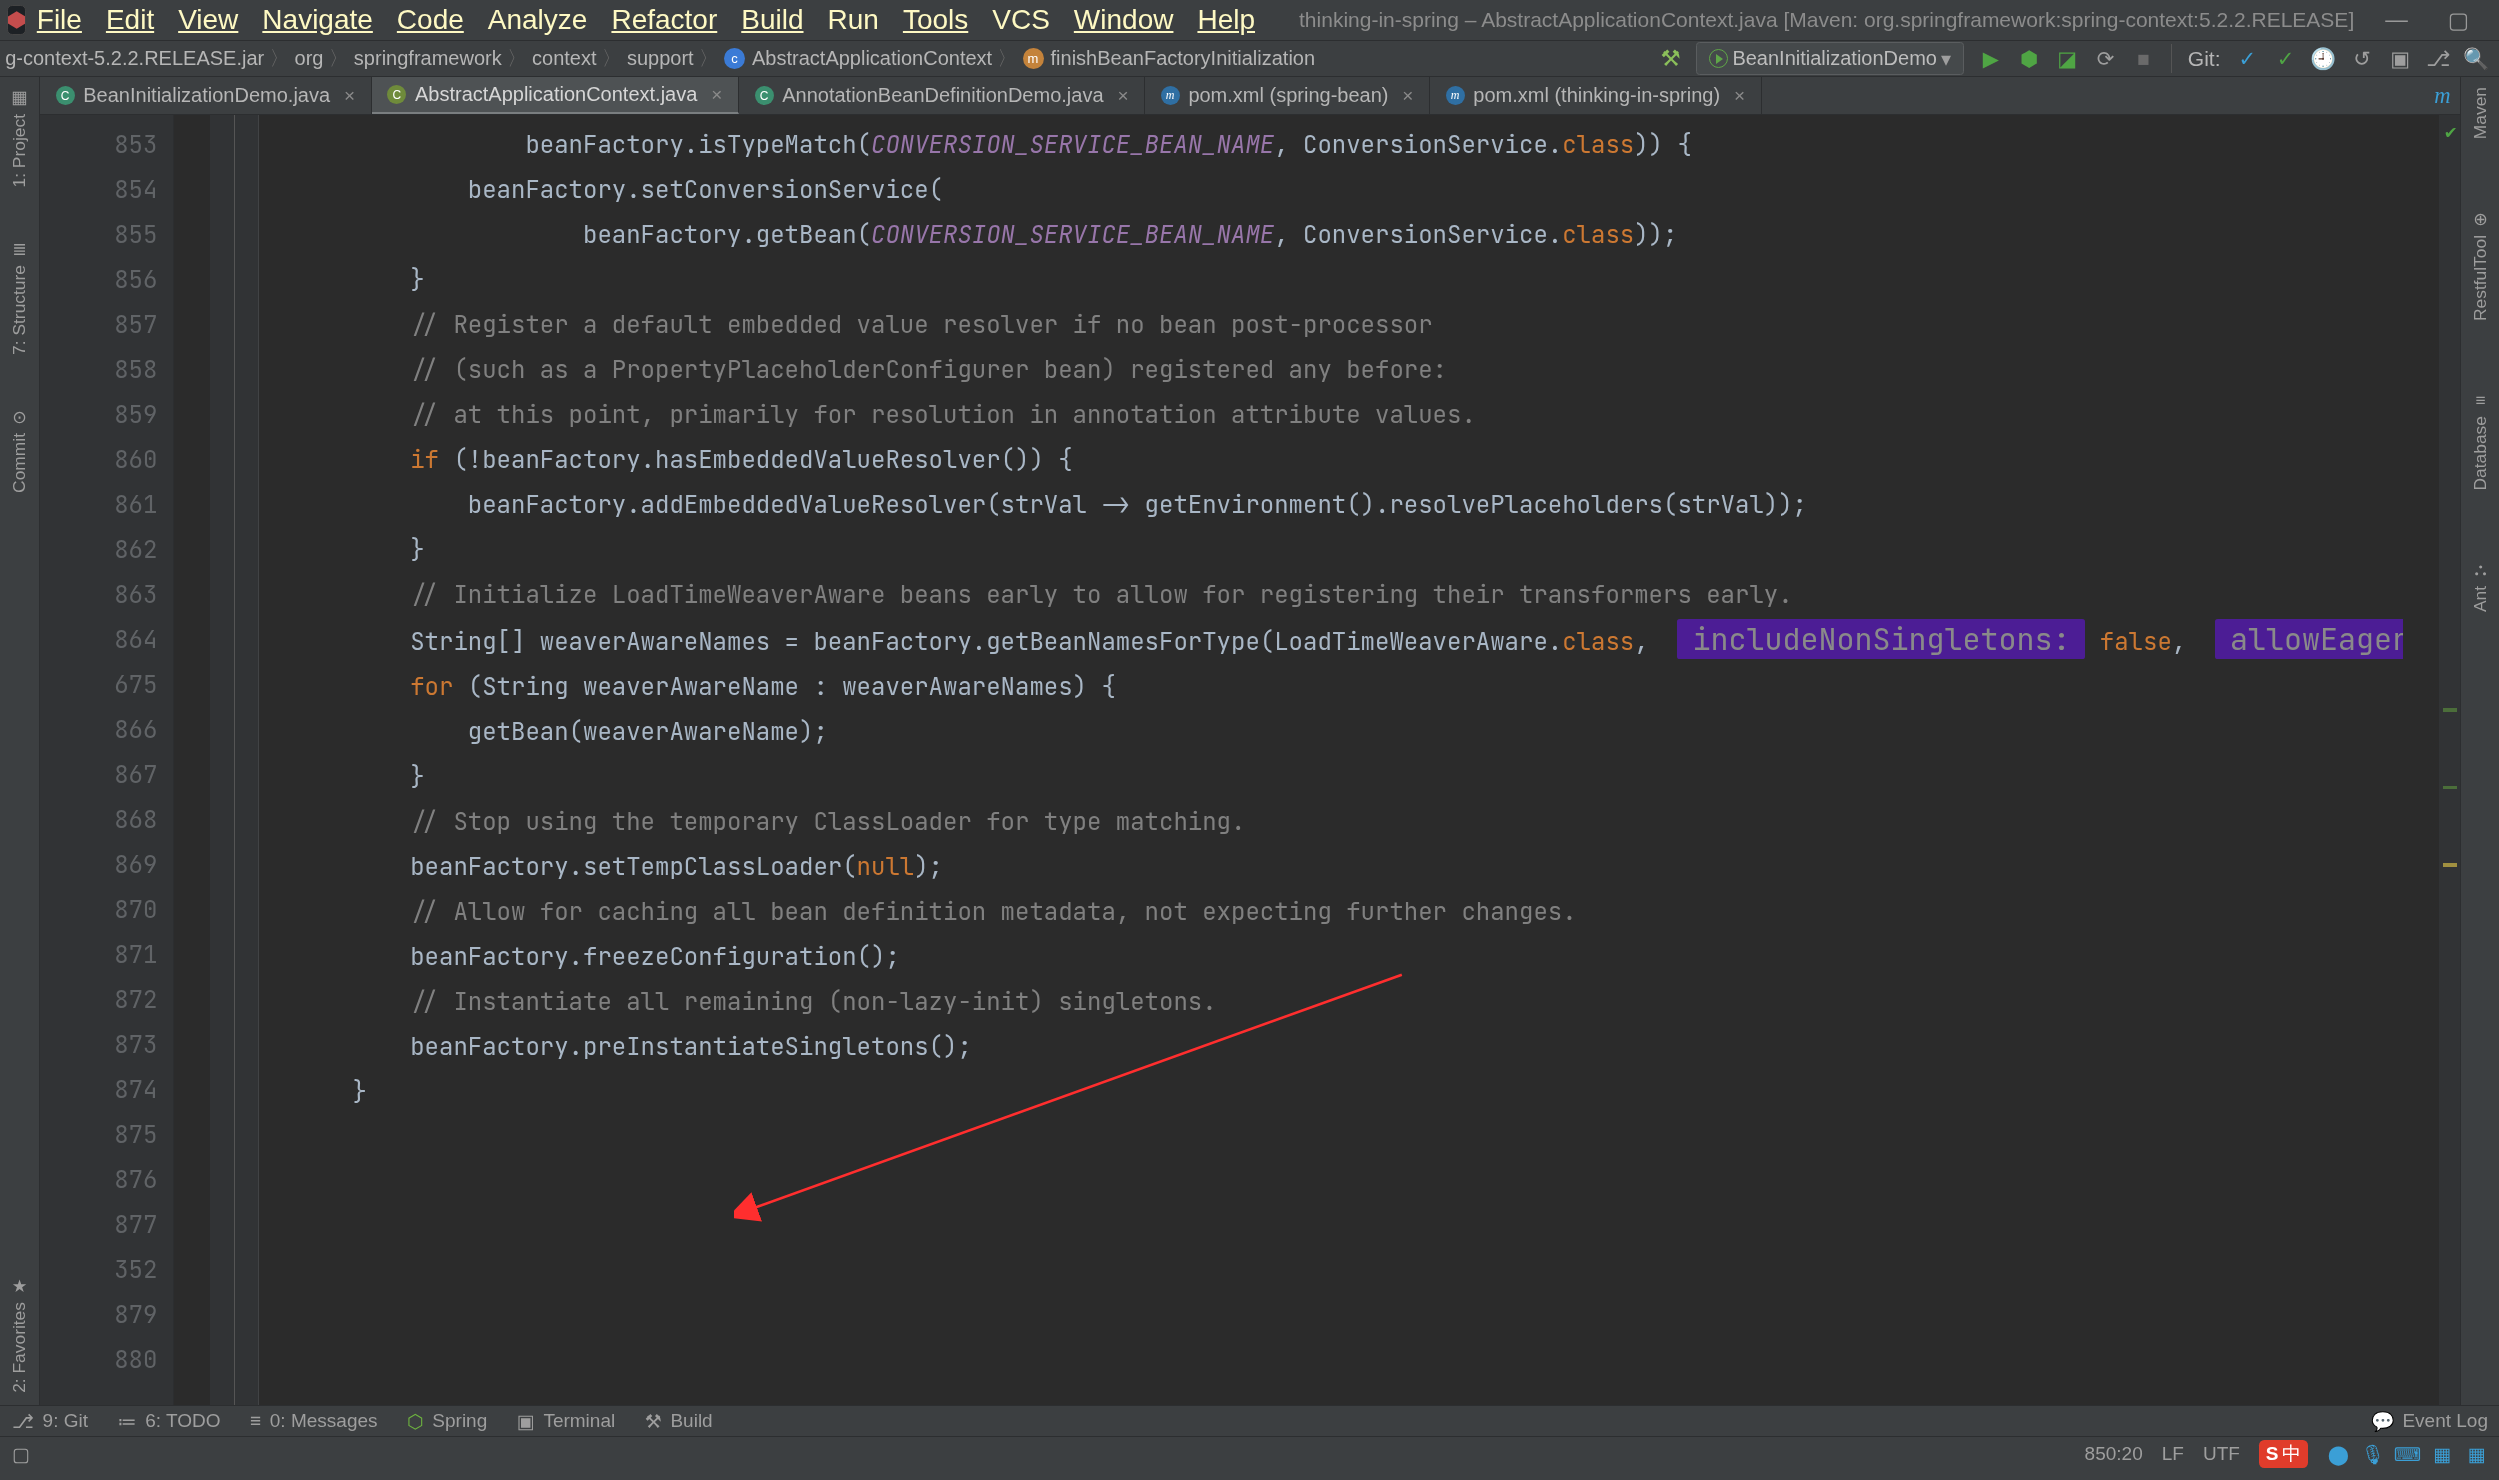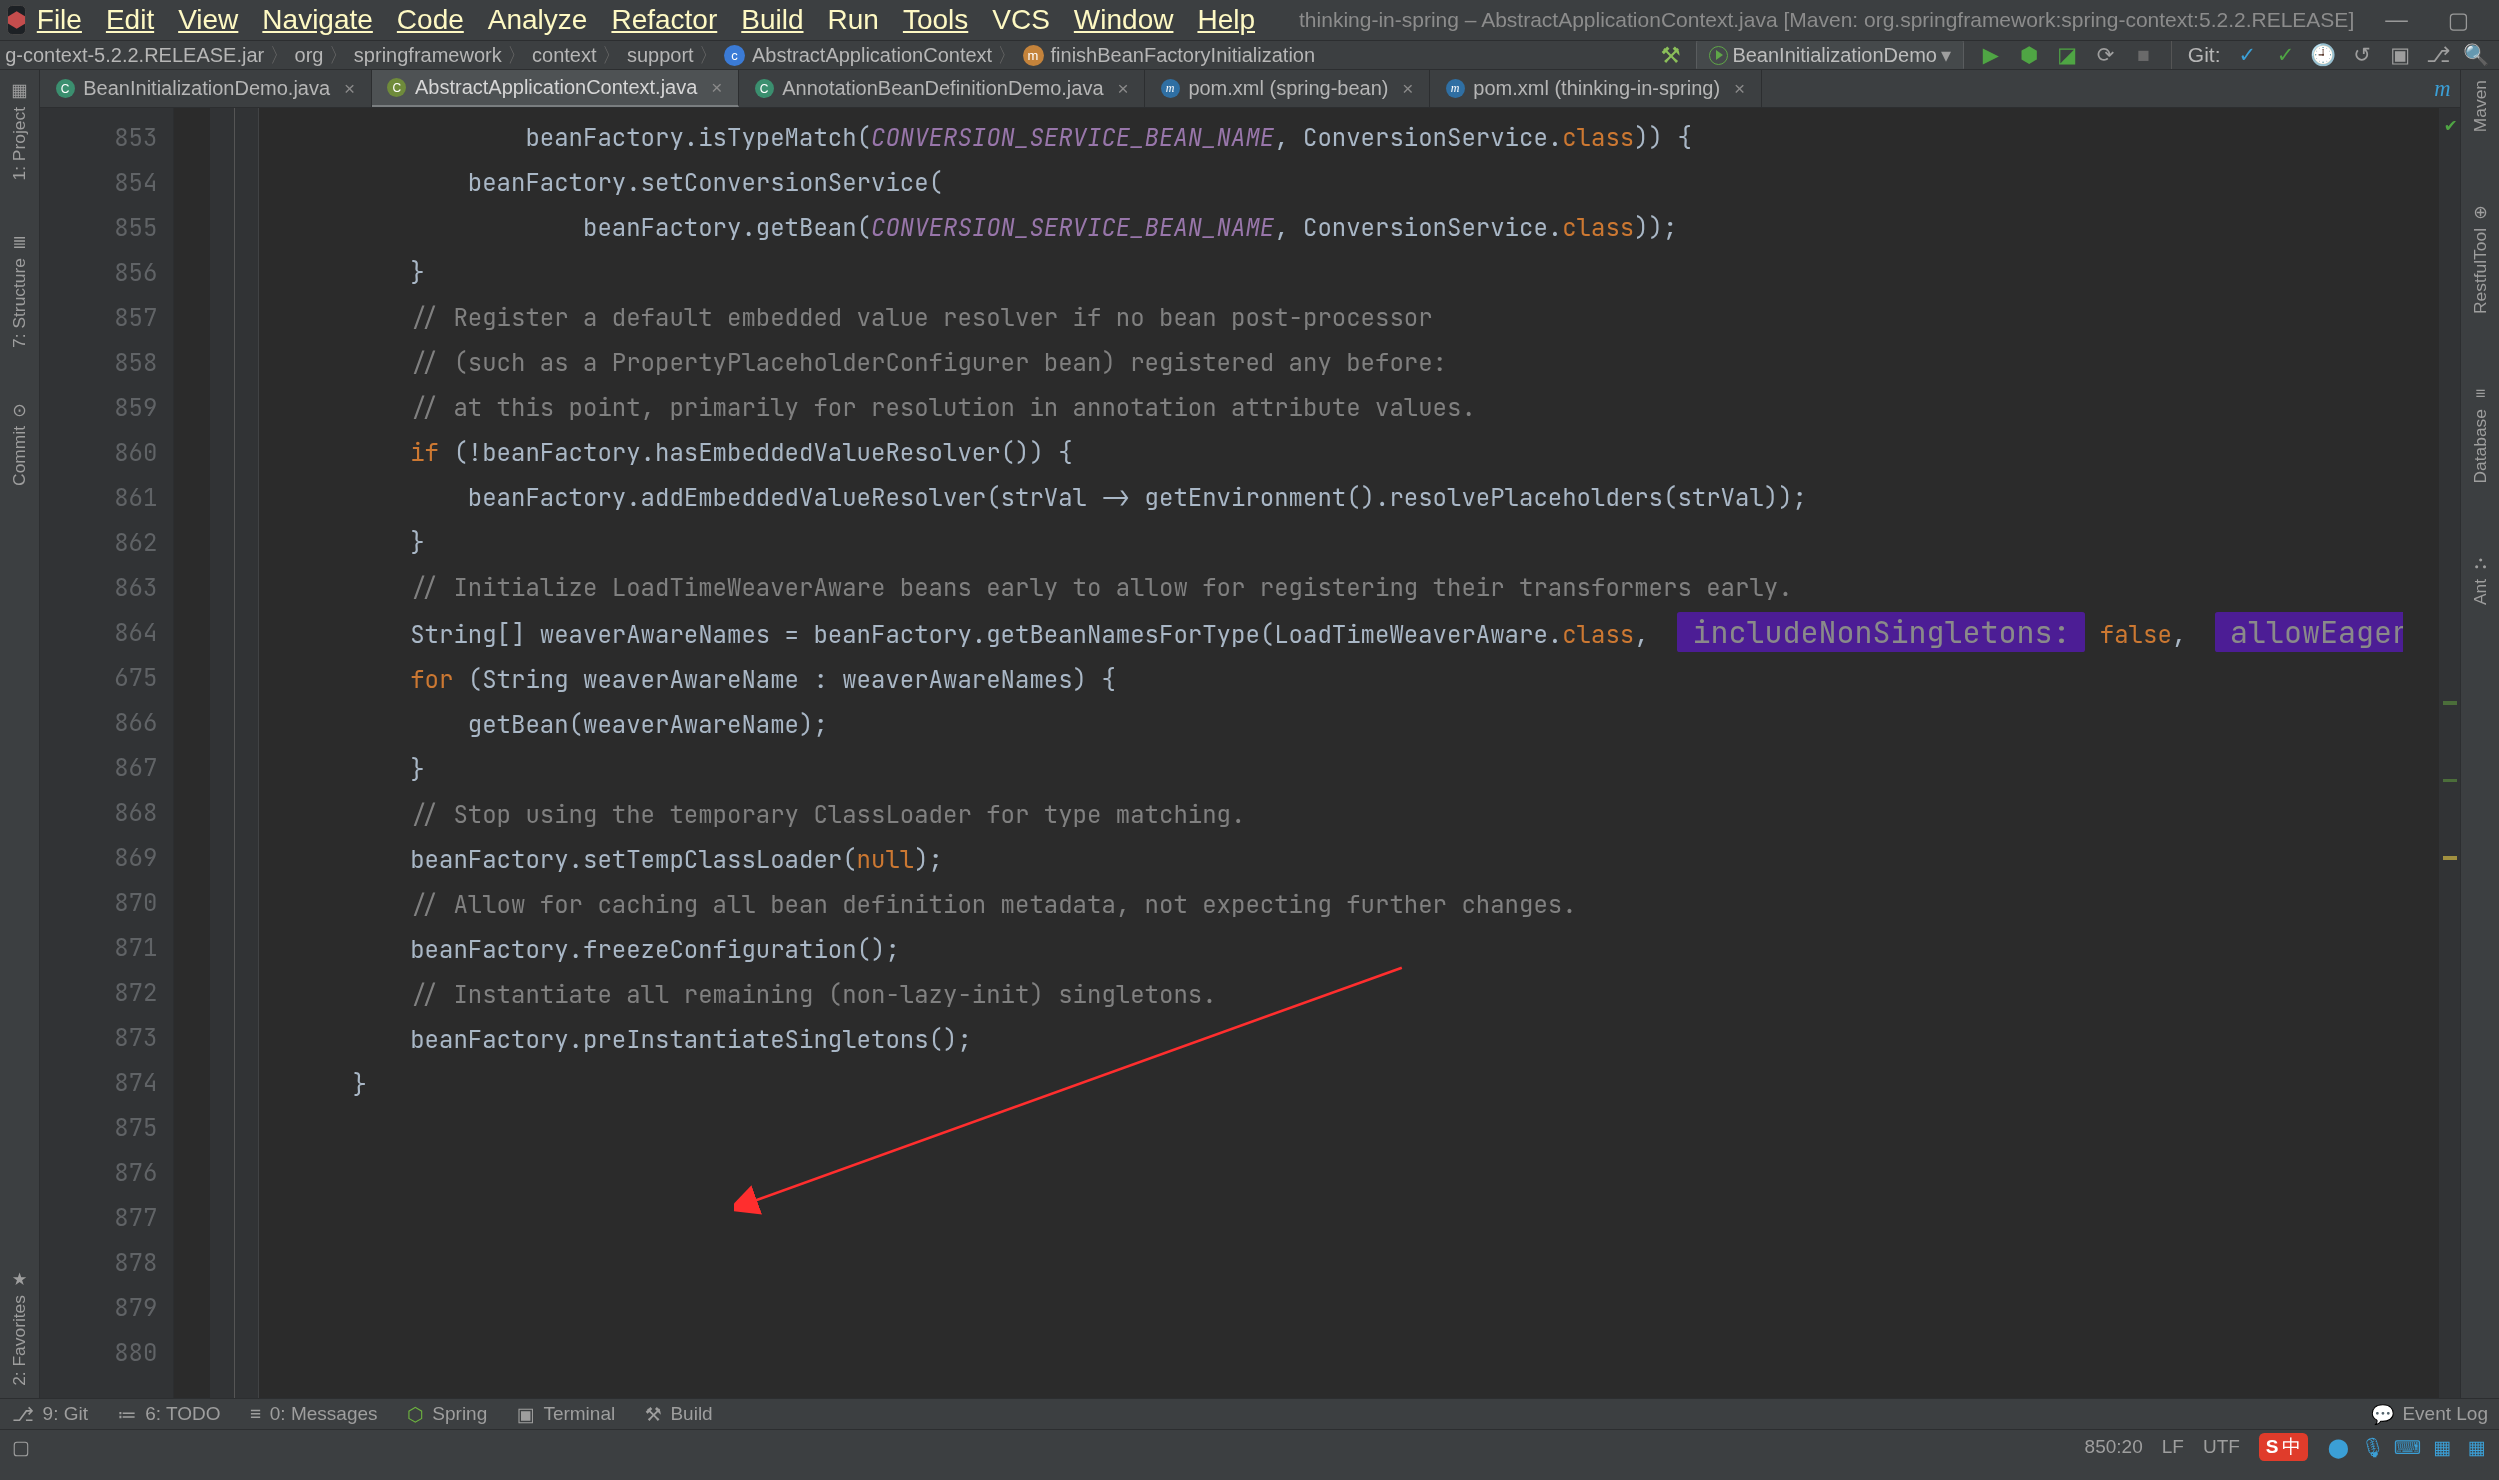--- a/index.html
+++ b/index.html
@@ -11,21 +11,21 @@
   .titlebar .logo::before{content:"";width:17.4px;height:17.4px;background:#c44d4d;clip-path:polygon(50% 0,100% 30%,100% 70%,50% 100%,0 70%,0 30%);}
   .titlebar .menu{display:flex;gap:24px;}
   .titlebar .menu span{color:#fef9c3;font-size:28px;}
   .titlebar .menu span .ul{text-decoration:underline;}
   .titlebar .spacer{flex:1;}
   .titlebar .wintitle{color:#8c8c8c;font-size:21px;white-space:nowrap;margin-left:44px;}
   .titlebar .winbtns{display:flex;gap:40px;margin-left:31px;color:#999;}
   .titlebar .winbtns span{font-size:22.6px;}
   
   
-  .navbar{display:flex;align-items:center;height:30px;background:#3c3f41;border-top:0.9px solid #2c2e30;border-bottom:0.9px solid #2c2e30;padding:0 5.2px;overflow:hidden;color:#b6b6b6;}
+  .navbar{display:flex;align-items:center;height:37px;background:#3c3f41;border-top:0.9px solid #2c2e30;border-bottom:0.9px solid #2c2e30;padding:0 5.2px;overflow:hidden;color:#b6b6b6;}
   .navbar .crumbs{display:flex;align-items:center;gap:5.2px;font-size:20px;white-space:nowrap;}
   .navbar .crumbs .chunk{display:flex;align-items:center;gap:7px;color:#b6b6b6;}
   .navbar .crumbs .sep{color:#666;}
   .mini-circle{width:21px;height:21px;border-radius:50%;display:inline-flex;align-items:center;justify-content:center;font-size:13px;color:#fff;}
   .mc-blue{background:#3b7bd6;}
   .mc-orange{background:#c4833b;}
   .navbar .rightbar{display:flex;align-items:center;gap:15.6px;margin-left:auto;padding-right:7px;}
   .navbar .hammer{color:#8bbf5a;font-size:22.6px;}
   .runconfig{display:flex;align-items:center;gap:4px;background:#45494b;border:0.9px solid #5a5d5f;border-radius:3.5px;padding:3.5px 12px;color:#bdbdbd;font-size:20px;}
   .runconfig .aricon{width:19px;height:19px;border:1.7px solid #5fa648;border-radius:50%;position:relative;}
@@ -248,21 +248,21 @@
           <div>868</div>
           <div>869</div>
           <div>870</div>
           <div>871</div>
           <div>872</div>
           <div>873</div>
           <div>874</div>
           <div>875</div>
           <div>876</div>
           <div>877</div>
-          <div>878</div>
+          <div>352</div>
           <div>879</div>
           <div>880</div>
         </div>
       <div class="fold">
           <div class="fline"></div>
         </div>
       <div class="code" id="code"><div>                <span>beanFactory.isTypeMatch(</span><span class="str">CONVERSION_SERVICE_BEAN_NAME</span><span>, ConversionService.</span><span class="cls">class</span><span>)) {</span></div><div>            <span>beanFactory.setConversionService(</span></div><div>                    <span>beanFactory.getBean(</span><span class="str">CONVERSION_SERVICE_BEAN_NAME</span><span>, ConversionService.</span><span class="cls">class</span><span>));</span></div><div>        <span>}</span></div><div><span></span></div><div>        <span class="cm">// Register a default embedded value resolver if no bean post-processor</span></div><div>        <span class="cm">// (such as a PropertyPlaceholderConfigurer bean) registered any before:</span></div><div>        <span class="cm">// at this point, primarily for resolution in annotation attribute values.</span></div><div>        <span class="kw">if </span><span>(!beanFactory.hasEmbeddedValueResolver()) {</span></div><div>            <span>beanFactory.addEmbeddedValueResolver(strVal -&gt; getEnvironment().resolvePlaceholders(strVal));</span></div><div>        <span>}</span></div><div><span></span></div><div>        <span class="cm">// Initialize LoadTimeWeaverAware beans early to allow for registering their transformers early.</span></div><div>        <span>String[] weaverAwareNames = beanFactory.getBeanNamesForType(LoadTimeWeaverAware.</span><span class="cls">class</span><span>,  </span><span class="hint">includeNonSingletons:</span><span> </span><span class="kw">false</span><span>,  </span><span class="hint">allowEagerInit:</span><span> </span><span class="kw">fal</span></div><div>        <span class="kw">for </span><span>(String weaverAwareName : weaverAwareNames) {</span></div><div>            <span>getBean(weaverAwareName);</span></div><div>        <span>}</span></div><div><span></span></div><div>        <span class="cm">// Stop using the temporary ClassLoader for type matching.</span></div><div>        <span>beanFactory.setTempClassLoader(</span><span class="kw">null</span><span>);</span></div><div><span></span></div><div>        <span class="cm">// Allow for caching all bean definition metadata, not expecting further changes.</span></div><div>        <span>beanFactory.freezeConfiguration();</span></div><div><span></span></div><div>        <span class="cm">// Instantiate all remaining (non-lazy-init) singletons.</span></div><div>        <span>beanFactory.preInstantiateSingletons();</span></div><div>    <span>}</span></div><div><span></span></div></div>
       <div class="markstrip">
         <span class="ok">✔</span>
         <span class="mk g" style="top:46%"></span>

